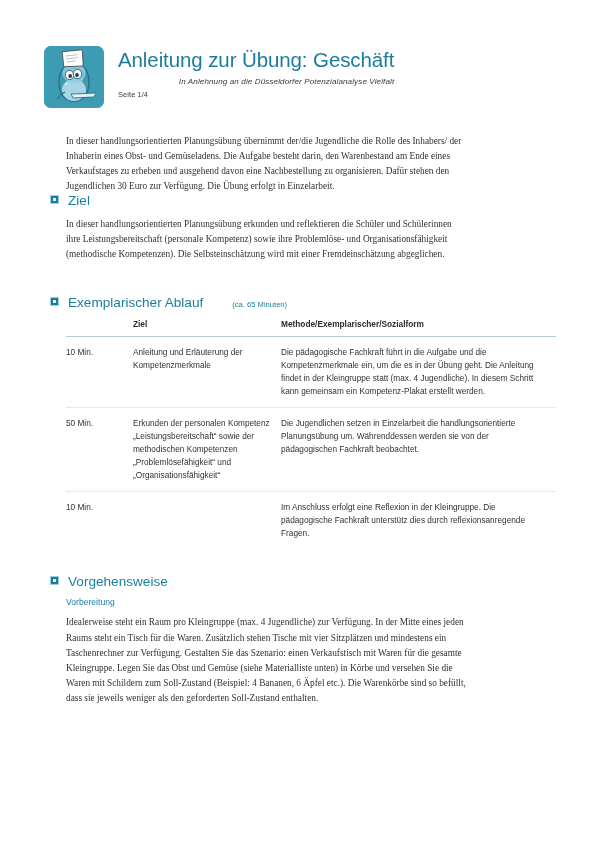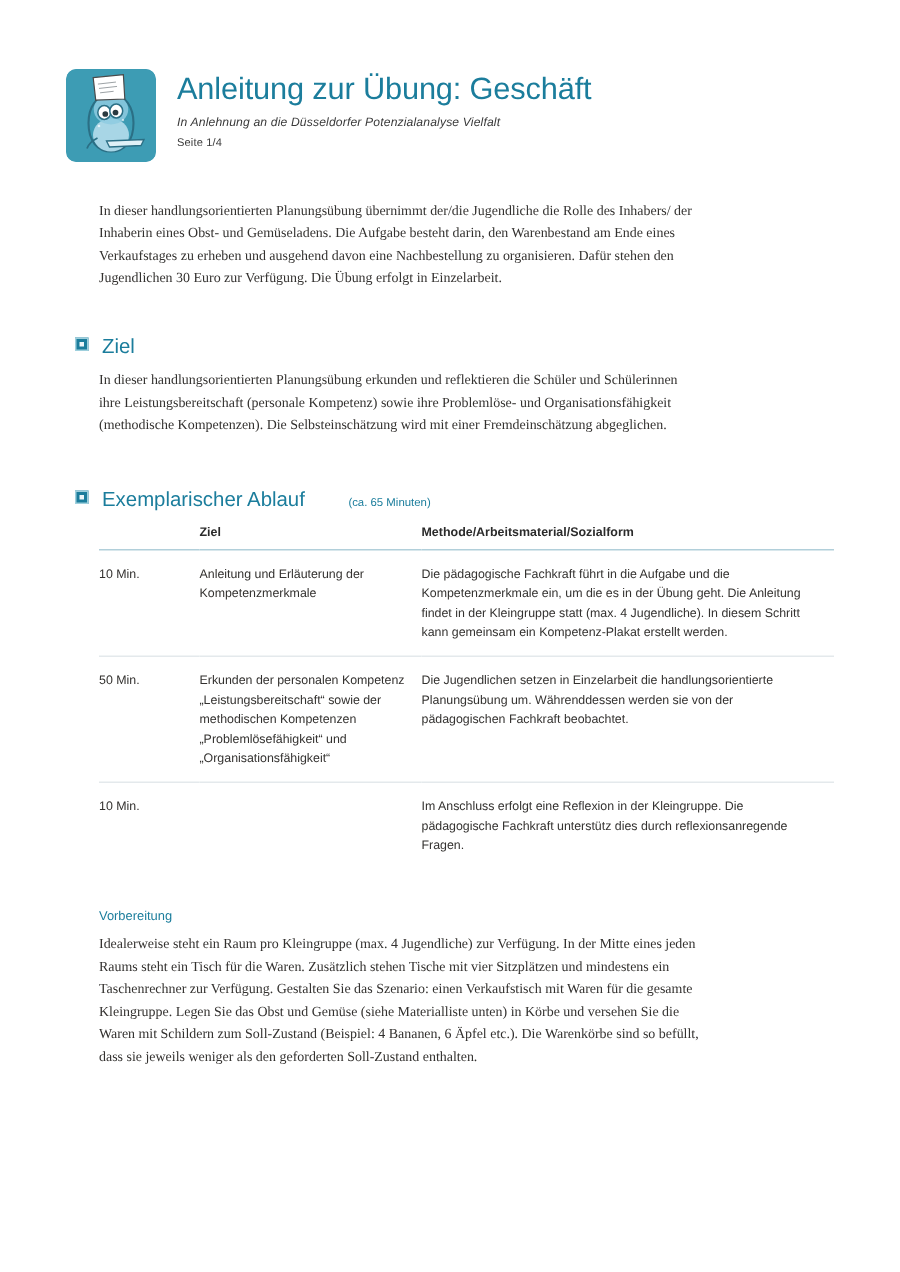--- a/index.html
+++ b/index.html
@@ -55,40 +55,41 @@
     margin: 0 0 5px 0;
   }
   .doc-subtitle {
     font-family: "Liberation Sans", sans-serif;
     font-style: italic;
     font-size: 8.1px;
     color: #3a3a3a;
     line-height: 1.3;
     margin: 0 0 3px 0;
     letter-spacing: 0.1px;
+    text-align: right;
   }
   .doc-page {
     font-family: "Liberation Sans", sans-serif;
     font-size: 7.4px;
     color: #3a3a3a;
     margin: 0;
     letter-spacing: 0.1px;
   }
 
   
   .body-text {
     font-family: "Liberation Serif", serif;
     font-size: 9.3px;
     line-height: 1.62;
     color: #33312f;
     margin: 0 0 0 26px;
     max-width: 478px;
     text-align: left;
   }
-  .intro { margin-bottom: 30px; }
+  .intro { }
 
   
   .section {
     margin-bottom: 4px;
   }
   .section-head {
     display: flex;
     align-items: baseline;
     gap: 9px;
     margin: 0 0 9px 10px;
@@ -238,21 +239,21 @@
     <table class="ablauf-table">
       <colgroup>
         <col class="c-time">
           <col class="c-ziel">
           <col class="c-meth">
       </colgroup>
       <thead>
         <tr>
           <th></th>
           <th>Ziel</th>
-          <th>Methode/Arbeitsmaterial/Sozialform</th>
+          <th>Methode/Exemplarischer/Sozialform</th>
         </tr>
       </thead>
       <tbody>
         <tr>
           <td class="time">10 Min.</td>
           <td>Anleitung und Erläuterung der Kompetenzmerkmale</td>
           <td>Die pädagogische Fachkraft führt in die Aufgabe und die Kompetenzmerkmale ein, um die es in der Übung geht. Die Anleitung findet in der Kleingruppe statt (max. 4 Jugendliche). In diesem Schritt kann gemeinsam ein Kompetenz-Plakat erstellt werden.</td>
         </tr>
         <tr>
           <td class="time">50 Min.</td>
@@ -264,19 +265,23 @@
           <td></td>
           <td>Im Anschluss erfolgt eine Reflexion in der Kleingruppe. Die pädagogische Fachkraft unterstütz dies durch reflexionsanregende Fragen.</td>
         </tr>
       </tbody>
     </table>
   </div>
 
   <div class="gap-md"></div>
 
   <div class="section">
+    <div class="section-head">
+      <span class="bullet-marker"></span>
+      <span class="section-title">Vorgehensweise</span>
+    </div>
     <div class="sub-head">Vorbereitung</div>
     <p class="body-text">Idealerweise steht ein Raum pro Kleingruppe (max. 4 Jugendliche) zur Verfügung. In der Mitte eines jeden Raums steht ein Tisch für die Waren. Zusätzlich stehen Tische mit vier Sitzplätzen und mindestens ein Taschenrechner zur Verfügung. Gestalten Sie das Szenario: einen Verkaufstisch mit Waren für die gesamte Kleingruppe. Legen Sie das Obst und Gemüse (siehe Materialliste unten) in Körbe und versehen Sie die Waren mit Schildern zum Soll-Zustand (Beispiel: 4 Bananen, 6 Äpfel etc.). Die Warenkörbe sind so befüllt, dass sie jeweils weniger als den geforderten Soll-Zustand enthalten.</p>
   </div>
 
   <div class="footer-space"></div>
 
 </div>
 
 </body></html>

